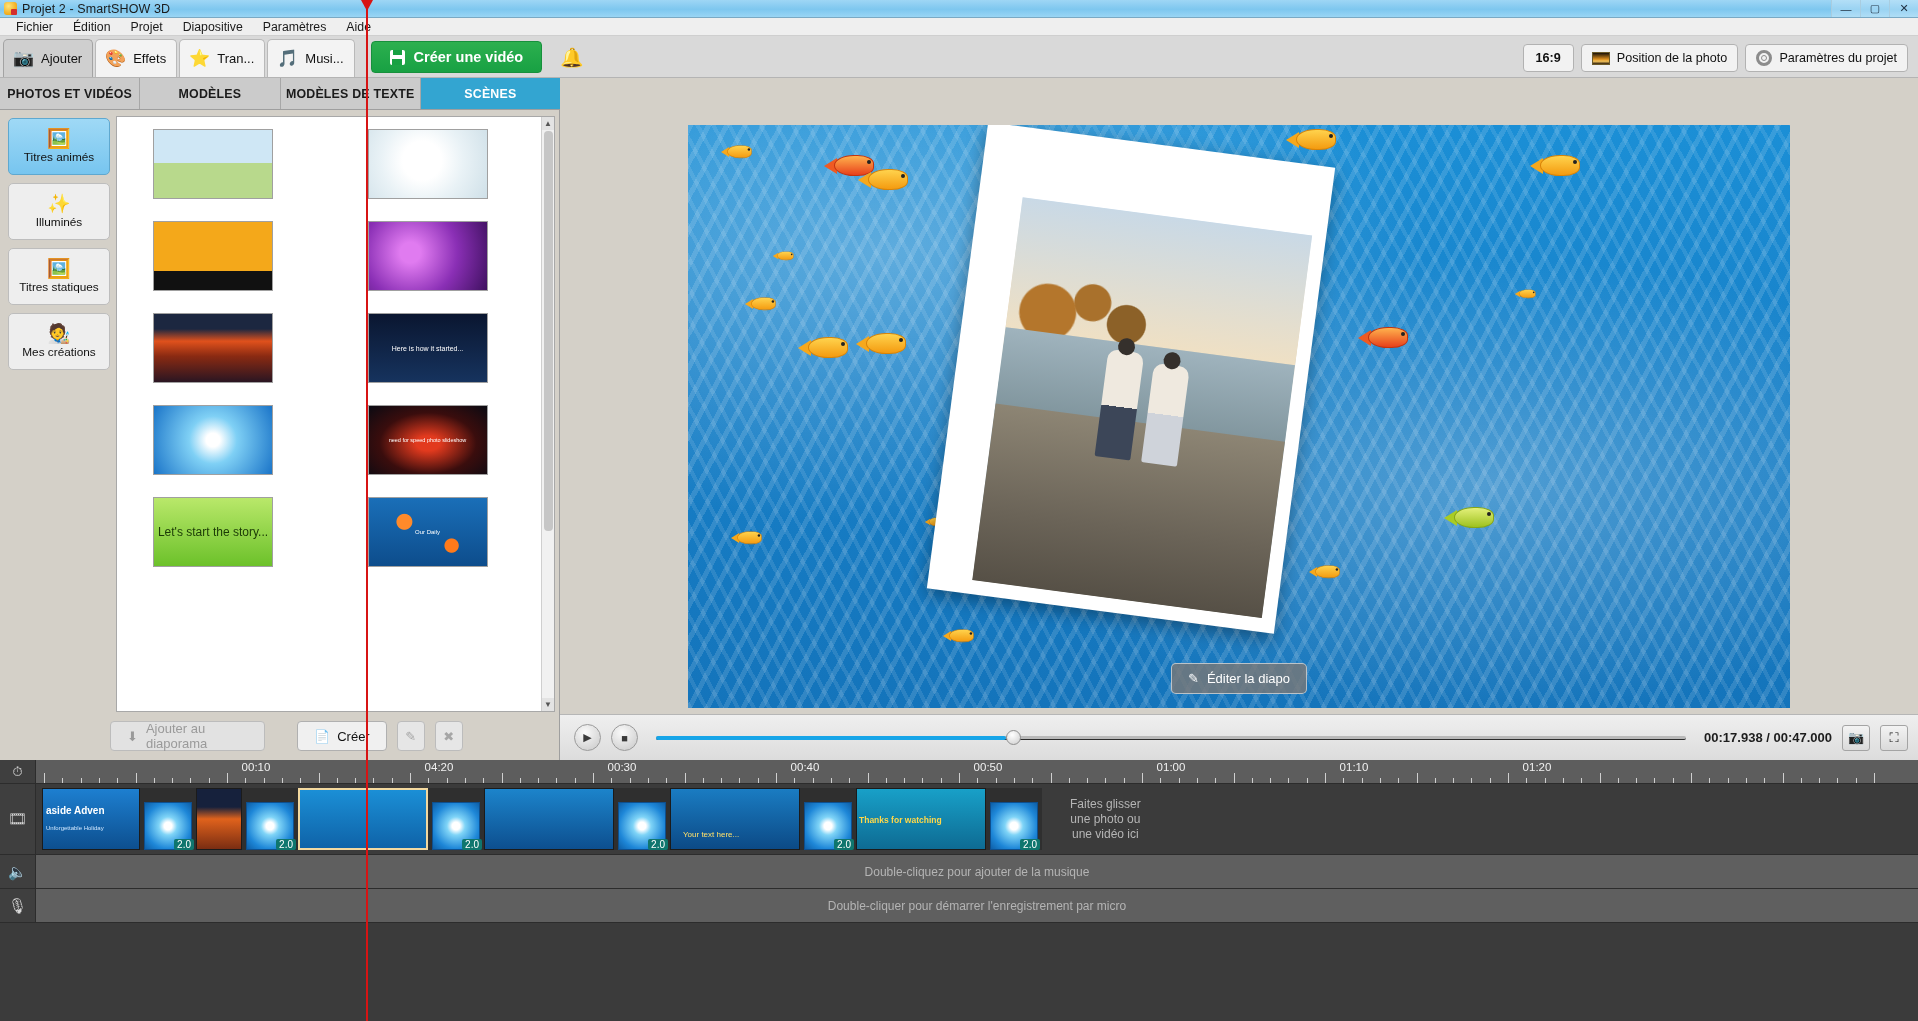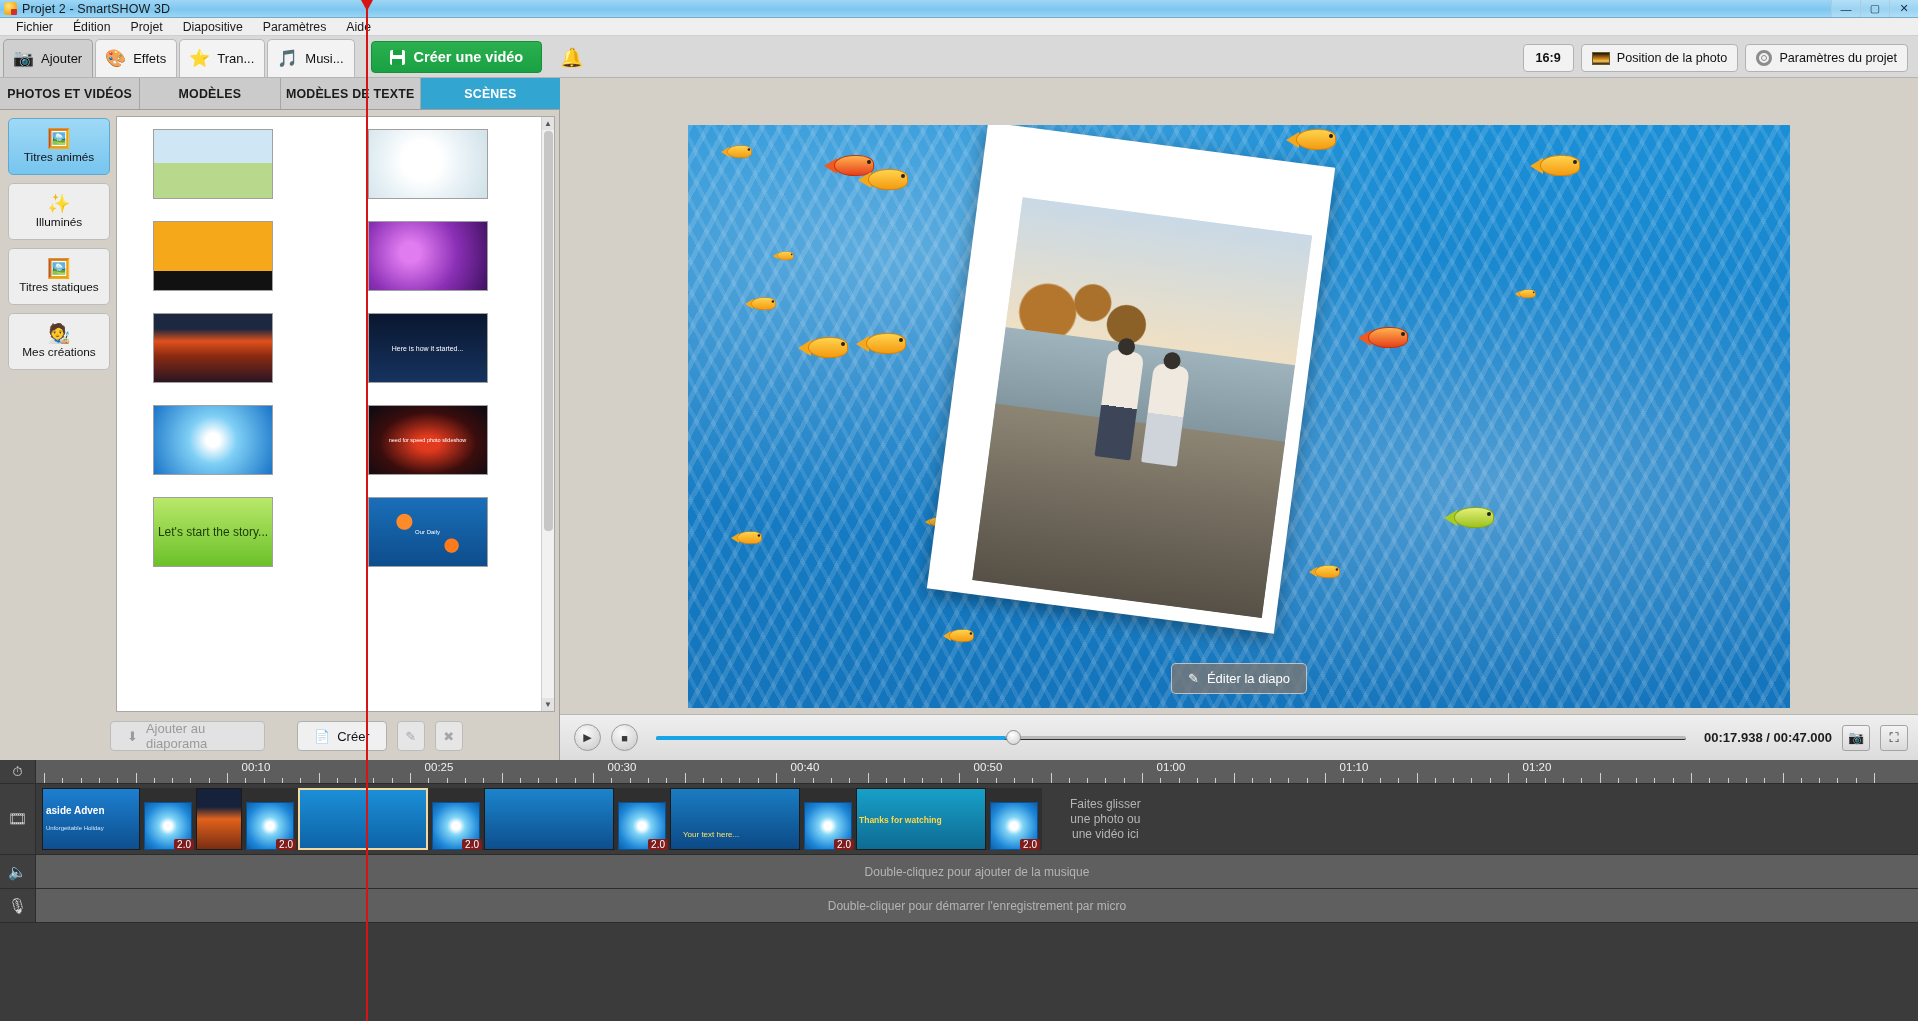--- a/index.html
+++ b/index.html
@@ -162,21 +162,21 @@
   .tgutter { width:36px; background:#3f3f3f; display:flex; align-items:center; justify-content:center;
      color:#d8d8d8; font-size:15px; border-right:1px solid #2c2c2c; }
   .tbody { flex:1; background:#5f5f5f; position:relative; }
   .videotrack .tbody { height:70px; background:#3b3b3b; display:flex; align-items:center; padding-left:6px; gap:0;}
   .clip { height:62px; position:relative; border:1px solid #1b1b1b; overflow:hidden; }
   .clip.sel { border:2px solid #f3d9a0; }
   .trans { width:56px; height:62px; position:relative; display:flex; align-items:flex-end; justify-content:center;
      background:#2f2f2f; }
   .trans .tile { width:48px; height:48px; background:radial-gradient(circle at 50% 50%, #fff 0 12%, #7fd4f7 28%, #1e87d8 70%, #0d5fa8 100%);
      border:1px solid #0e4f8e; }
-  .trans .dur { position:absolute; bottom:0; right:2px; background:#7f1d1d; color:#fff; font-size:10px;
+  .trans .dur { position:absolute; bottom:0; right:2px; background:#0f766e; color:#fff; font-size:10px;
      padding:0 3px; border-radius:2px;}
   .dropmsg { color:#b5b5b5; font-size:12px; line-height:15px; text-align:center; margin-left:28px; }
   .audiotrack .tbody, .voicetrack .tbody { height:33px; display:flex; align-items:center; justify-content:center;
      color:#b4b4b4; font-size:12px; }
   .playhead { position:absolute; top:0; bottom:0; width:2px; background:#d71414; left:366px; z-index:20; }
   .playhead .cap { position:absolute; top:0; left:-5px; width:12px; height:11px; background:#d71414;
      clip-path:polygon(0 0,100% 0,50% 100%); }
 
   
   .statusbar { height:31px; background:#4a4a4a; display:flex; align-items:center; padding:0 8px; gap:4px;
@@ -478,21 +478,21 @@
         <div class="sqbtn">⛶</div>
       </div>
     </div>
   </div>
 
   <div class="timeline">
     <div class="ruler">
       <div class="gutter">⏱</div>
       <div class="scale" id="scale">
         <div class="rlabel" style="left:220px;">00:10</div>
-        <div class="rlabel" style="left:403px;">00:25</div>
+        <div class="rlabel" style="left:403px;">04:20</div>
         <div class="rlabel" style="left:586px;">00:30</div>
         <div class="rlabel" style="left:769px;">00:40</div>
         <div class="rlabel" style="left:952px;">00:50</div>
         <div class="rlabel" style="left:1135px;">01:00</div>
         <div class="rlabel" style="left:1318px;">01:10</div>
         <div class="rlabel" style="left:1501px;">01:20</div>
       <div class="tick major" style="left: 8px;"></div>
           <div class="tick" style="left: 26.3px;"></div>
           <div class="tick" style="left: 44.6px;"></div>
           <div class="tick" style="left: 62.9px;"></div>

